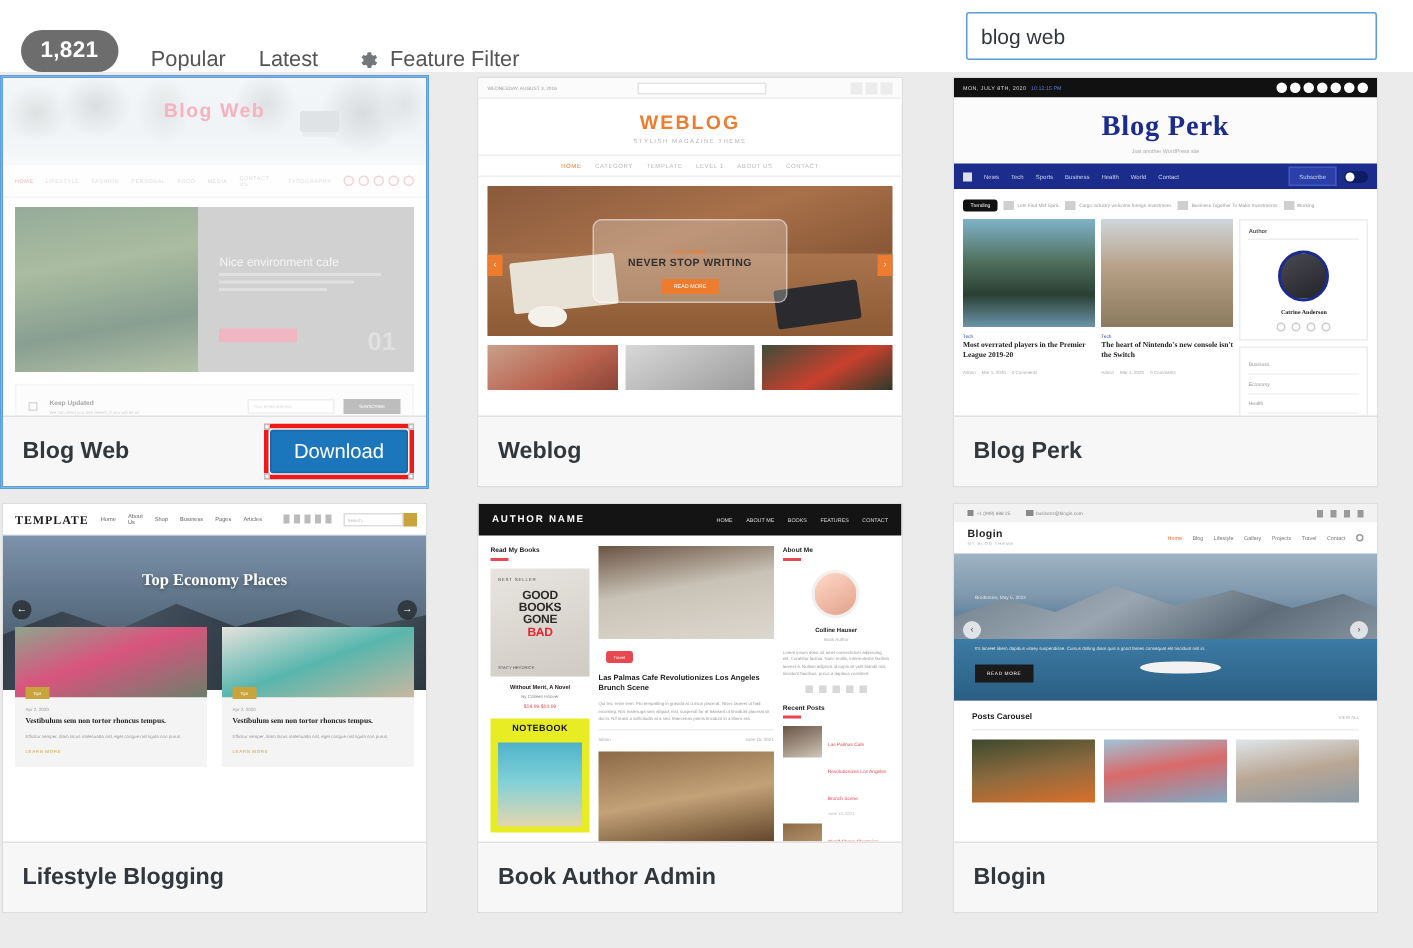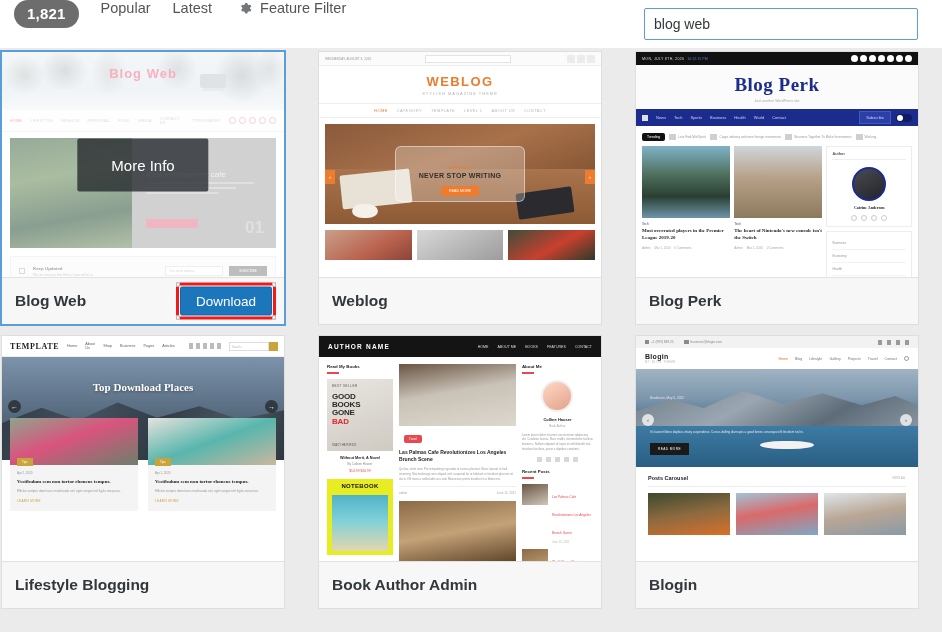--- a/index.html
+++ b/index.html
@@ -6,21 +6,21 @@
   html, body {
     width: 942px; height: 632px;
     background: #ebebeb;
     font-family: "Liberation Sans", sans-serif;
     overflow: hidden;
   }
 
   
   .topbar {
     height: 48px; background: #fff;
-    display: flex; align-items: flex-start;
+    display: flex; align-items: flex-end;
     padding: 0 14px; position: relative;
   }
   .count-badge {
     background: #6d6d6d; color: #fff;
     font-size: 15px; font-weight: bold;
     border-radius: 14px; padding: 5px 13px 6px;
     letter-spacing: .2px;
   }
   .topnav-link {
     color: #555; font-size: 14.5px;
@@ -400,21 +400,21 @@
     font-size: 4.4px; font-weight: bold; color: #1c1c1c;
   }
   .ba-rule { width: 12px; height: 1.5px; background: #e8484f; margin: 3px 0 5px; }
   .ba-book {
     height: 72px; background: linear-gradient(160deg,#e8e5e0,#cfcac2);
     position: relative; overflow: hidden;
   }
   .ba-book .bt {
     position: absolute; left: 5px; right: 5px; top: 14px;
     font-size: 8px; font-weight: bold; color: #2a2a2a;
-    line-height: 1.05; letter-spacing: -.2px;
+    line-height: 1.05; letter-spacing: -.2px; text-align: center;
   }
   .ba-book .red { color: #e8242c; }
   .ba-book .kick {
     position: absolute; left: 5px; top: 5px;
     font-size: 3px; color: #555; letter-spacing: .5px;
   }
   .ba-bt2 { font-size: 3.8px; font-weight: bold; color: #222; text-align: center; margin-top: 5px; }
   .ba-by { font-size: 3px; color: #888; text-align: center; margin-top: 2px; }
   .ba-price { font-size: 3.4px; color: #e8484f; text-align: center; margin-top: 3px; }
   .ba-note {
@@ -587,21 +587,20 @@
           <div style="flex:0 0 auto">
             <div style="font-size:4.4px;font-weight:bold;color:#777">Keep Updated</div>
             <div style="font-size:3px;color:#bbb;margin-top:2px">We can send you free letters, if you will let us</div>
           </div>
           <div style="margin-left:auto;display:flex;gap:6px;align-items:center">
             <div style="width:58px;height:10px;background:#fff;border:1px solid #e6e6e6;font-size:3px;color:#c8c8c8;padding:2px 3px">Your email address</div>
             <div style="width:38px;height:10px;background:#9a9a9a;color:#fff;font-size:3px;display:flex;align-items:center;justify-content:center">SUBSCRIBE</div>
           </div>
         </div>
         <div style="position:absolute;inset:0;background:rgba(255,255,255,.35)"></div>
-        <div class="more-info">More Info</div>
       </div>
     </div>
     <div class="card-footer">
       <div class="card-title">Blog Web</div>
       <div class="dl-wrap">
         <button class="dl-btn">Download</button>
         <span class="handle h-tl"></span>
         <span class="handle h-tr"></span>
         <span class="handle h-bl"></span>
         <span class="handle h-br"></span>
@@ -773,21 +772,21 @@
               <i></i>
             </span>
           <span class="lb-srch">
             <span class="box" style="font-size:3px;color:#c0c0c0;padding:2px">Search...</span>
             <span class="btn"></span>
           </span>
         </div>
         <div class="lb-hero">
           <div class="lb-mtn"></div>
           <div class="lb-h-title">
-            <div>Top Download Places</div>
+            <div>Top Economy Places</div>
           </div>
           <div class="lb-arrow" style="left:6px">←</div>
           <div class="lb-arrow" style="right:6px">→</div>
         </div>
         <div class="lb-cards">
           <div class="lb-card">
             <div class="img" style="background:linear-gradient(160deg,#8fa48c 0%,#d9547e 45%,#6d7f6b 100%)"></div>
             <div class="body">
               <span class="lb-badge">Tips</span>
               <div class="lb-date">Apr 2, 2020</div>

